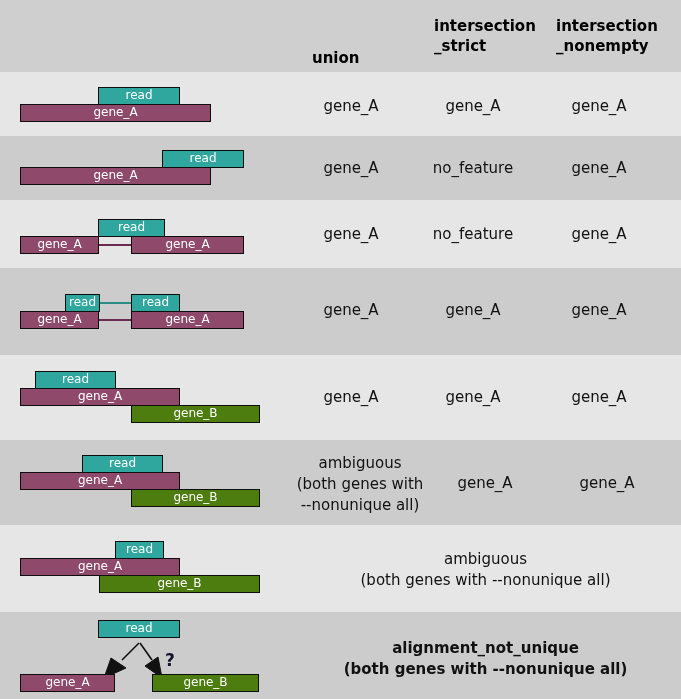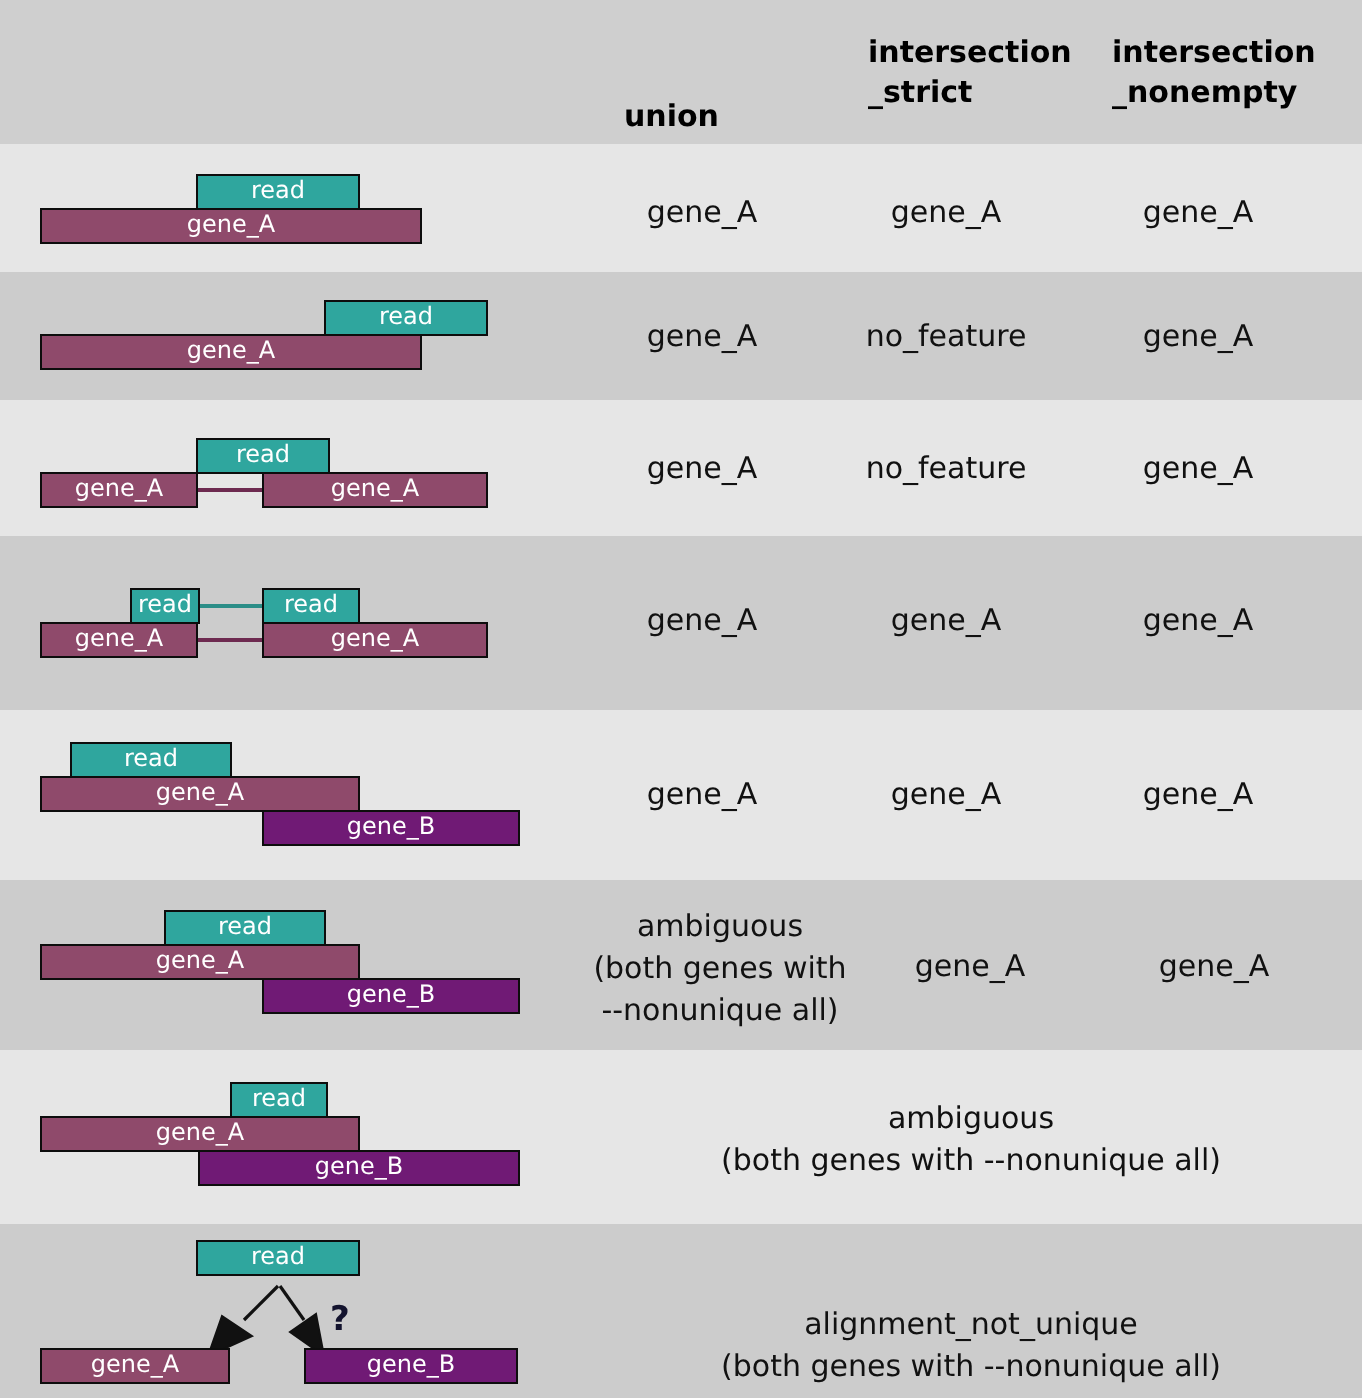--- a/index.html
+++ b/index.html
@@ -45,21 +45,21 @@
     border:1.5px solid #0d0d0d;
     color:#ffffff;
     font-size:12px;
     line-height:15px;
     text-align:center;
     white-space:nowrap;
     overflow:hidden;
   }
   .bar.read{background:#2fa69e;}
   .bar.geneA{background:#8f4a6b;}
-  .bar.geneB{background:#701a75;text-align:center;}
+  .bar.geneB{background:#4d7c0f;text-align:center;}
 
   .link{position:absolute;height:2px;}
   .link.read-link{background:#2b8d87;}
   .link.gene-link{background:#6d2a50;}
 
   .qmark{
     position:absolute;
     font-size:17px;
     font-weight:bold;
     color:#13132e;
@@ -172,17 +172,17 @@
           <line x1="140" y1="31" x2="152" y2="48" stroke-width="1.6"></line>
           <polygon points="162,66 145,54 158,45" stroke-width="1"></polygon>
         </g>
       </svg>
 
       <div class="qmark" style="left:165px;top:40px;">?</div>
 
       <div class="bar geneA" style="left:20px;top:62px;width:95px;height:18px;">gene_A</div>
       <div class="bar geneB" style="left:152px;top:62px;width:107px;height:18px;">gene_B</div>
     </div>
-    <div class="res" style="left:290px;top:40px;width:391px;">alignment_not_unique
+    <div class="res" style="left:290px;top:26px;width:391px;font-weight:bold;">alignment_not_unique
 (both genes with --nonunique all)</div>
   </div>
 
 </div>
 
 </body></html>

